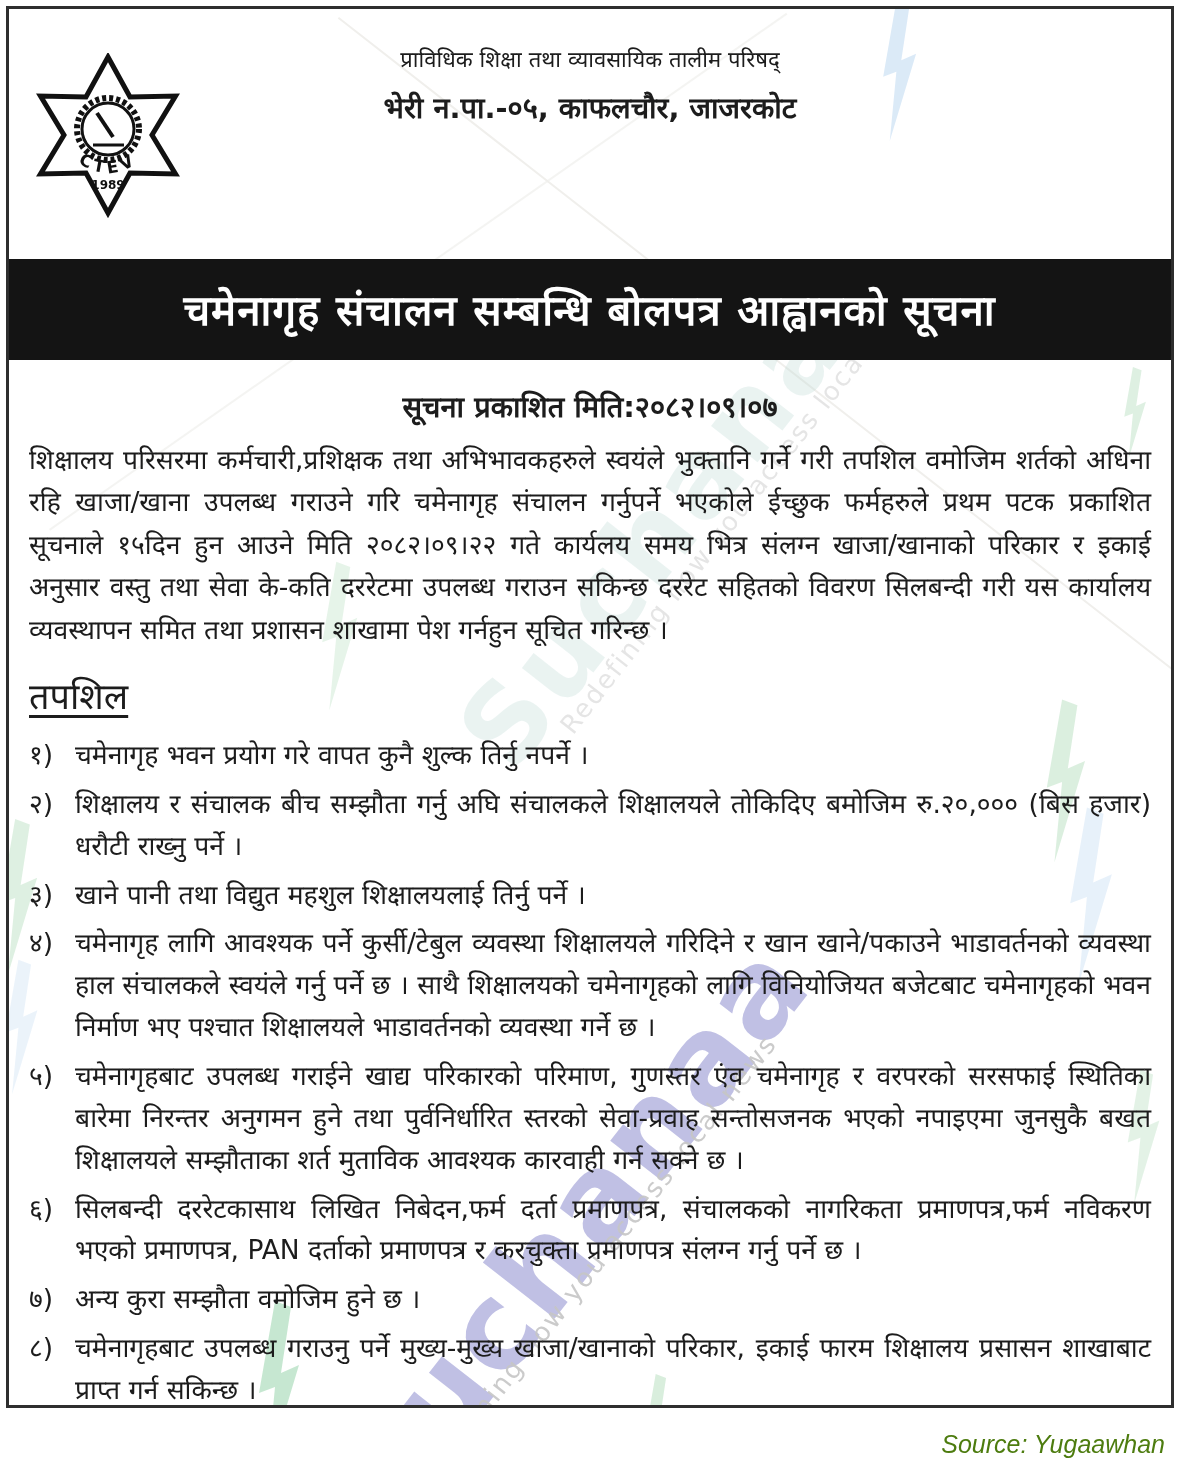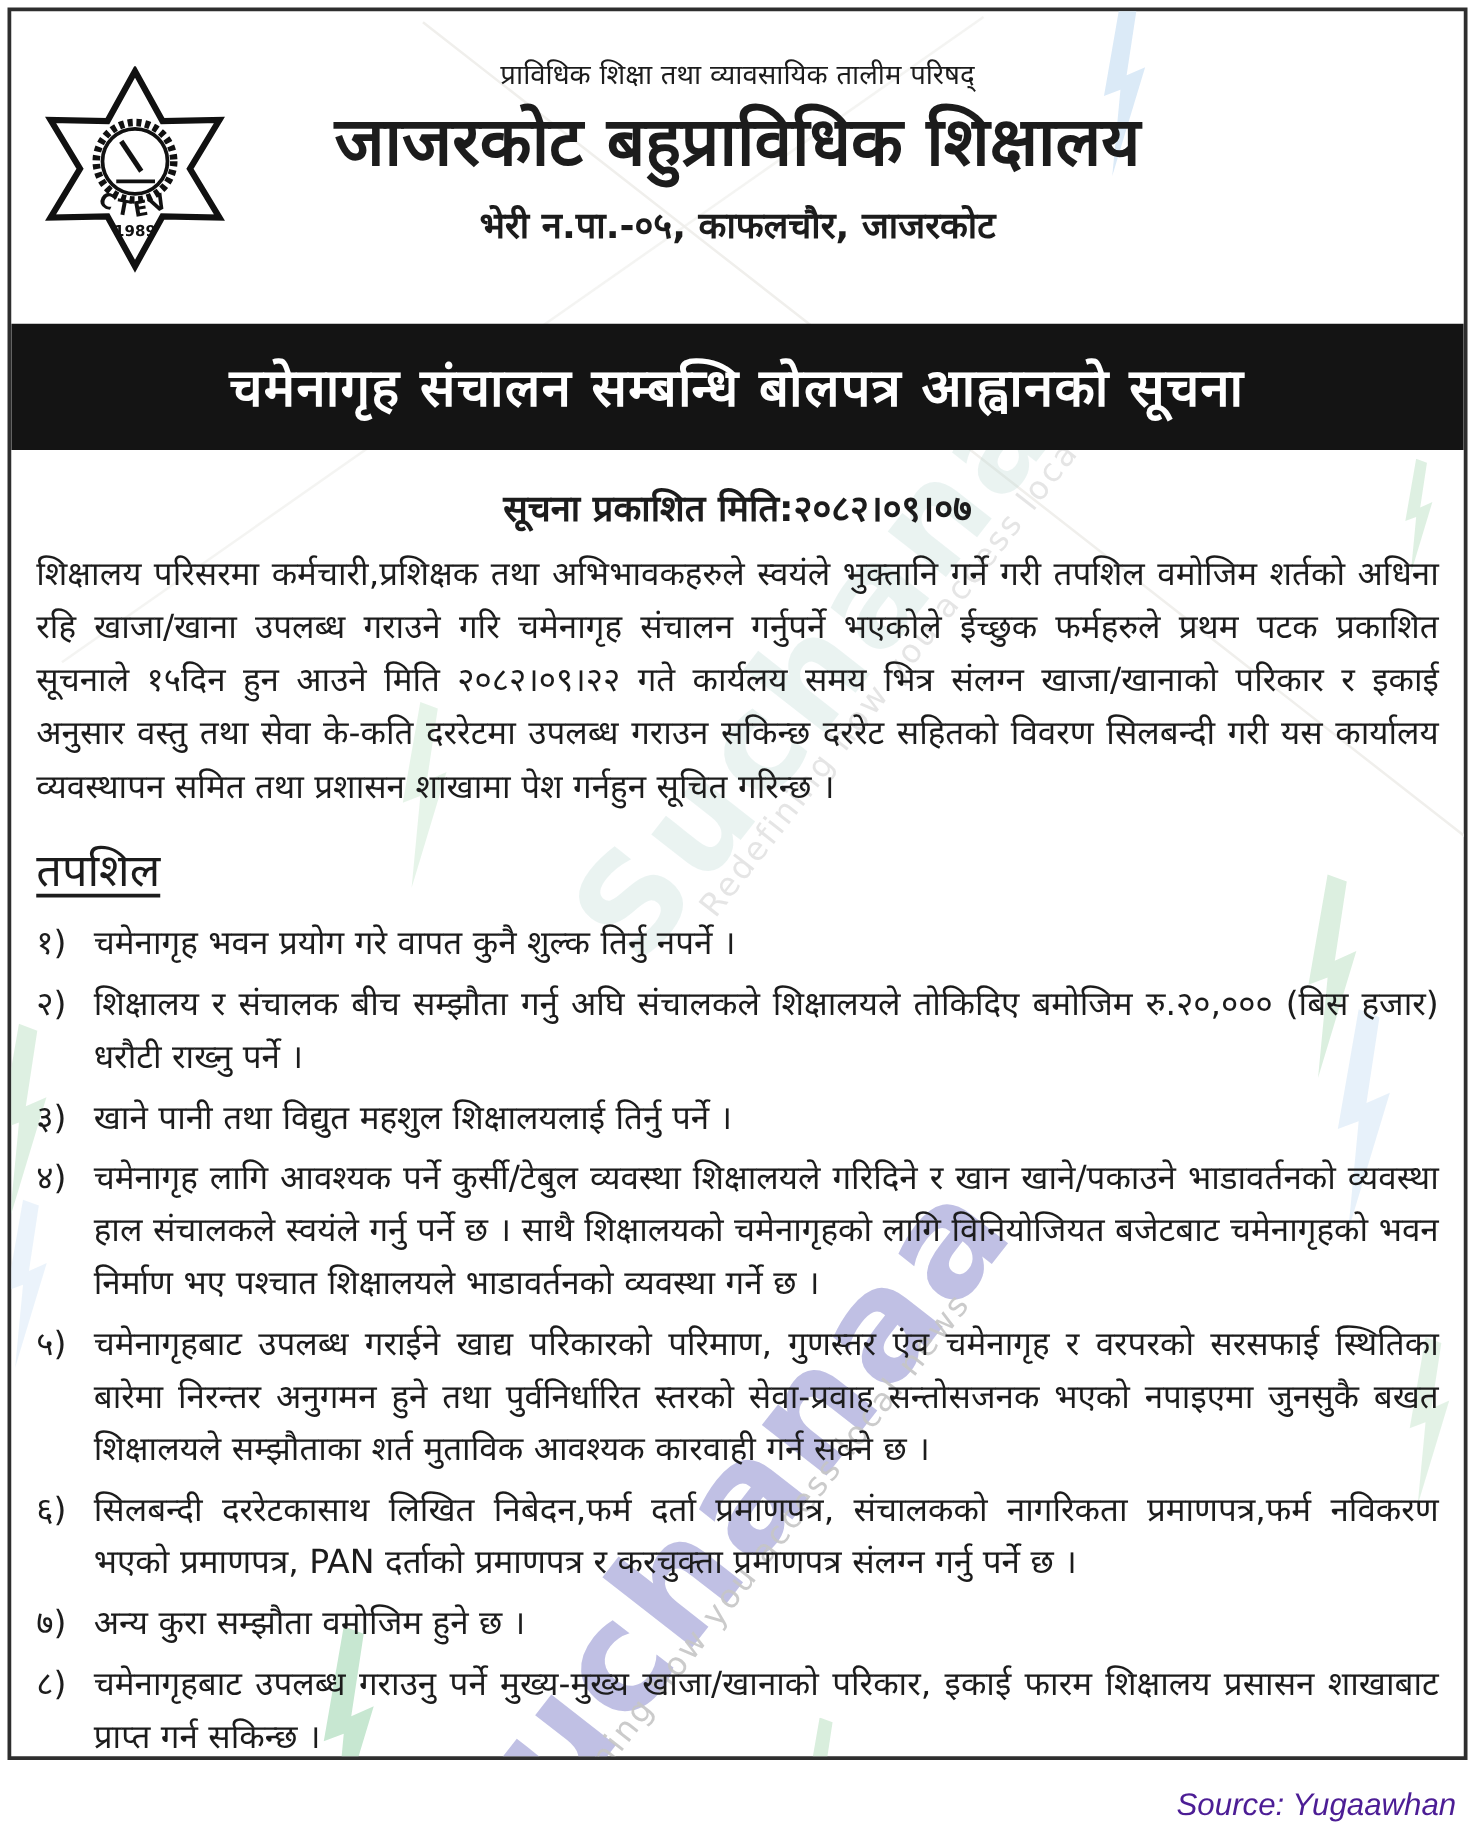--- a/index.html
+++ b/index.html
@@ -59,21 +59,21 @@
   .intro{font-size:26.5px;line-height:1.60;text-align:justify;margin:6px 0 10px 0;}
   .details-heading{display:inline-block;font-size:36px;font-weight:normal;
                    text-decoration:underline;text-underline-offset:6px;margin:10px 12px 10px 0;}
   .items{list-style:none;margin:4px 0 0 0;padding:0;}
   .item{display:grid;grid-template-columns:46px 1fr;font-size:26.5px;line-height:1.58;
         margin-bottom:7px;text-align:justify;}
   .item-number{font-weight:normal;}
 
   
   .source-credit{position:absolute;right:16px;bottom:10px;font-size:25px;font-style:italic;
-                 color:#4c1d95;font-family:"Liberation Sans",sans-serif;}
+                 color:#4d7c0f;font-family:"Liberation Sans",sans-serif;}
 </style>
 </head>
 <body>
 
 <div class="page">
 
   <div class="notice-box">
 
     <div class="wm-layer">
       <svg width="0" height="0" style="position:absolute">
@@ -129,21 +129,20 @@
             <line x1="64" y1="60" x2="80" y2="84" stroke="#111111" stroke-width="4"></line>
             <line x1="60" y1="92" x2="91" y2="92" stroke="#111111" stroke-width="3"></line>
             <path id="ctevtArc" d="M 40,106 Q 75,134 110,106" fill="none"></path>
             <text font-size="17" font-weight="bold" fill="#111111" letter-spacing="4">
               <textPath href="#ctevtArc" startOffset="6">CTEVT</textPath>
             </text>
             <text x="75" y="136" text-anchor="middle" font-size="12" font-weight="bold" fill="#111111">1989</text>
           </svg>
         </div>
         <div class="council-line">प्राविधिक शिक्षा तथा व्यावसायिक तालीम परिषद्</div>
-        <h1 class="school-name">जाजरकोट बहुप्राविधिक शिक्षालय</h1>
         <div class="address-line">भेरी न.पा.-०५, काफलचौर, जाजरकोट</div>
       </div>
 
       <div class="banner">
         <span>चमेनागृह संचालन सम्बन्धि बोलपत्र आह्वानको सूचना</span>
       </div>
 
       <div class="content">
         <div class="pub-date">सूचना प्रकाशित मिति:२०८२।०९।०७</div>
         <p class="intro">शिक्षालय परिसरमा कर्मचारी,प्रशिक्षक तथा अभिभावकहरुले स्वयंले भुक्तानि गर्ने गरी तपशिल वमोजिम शर्तको अधिना रहि खाजा/खाना उपलब्ध गराउने गरि चमेनागृह संचालन गर्नुपर्ने भएकोले ईच्छुक फर्महरुले प्रथम पटक प्रकाशित सूचनाले १५दिन हुन आउने मिति २०८२।०९।२२ गते कार्यलय समय भित्र संलग्न खाजा/खानाको परिकार र इकाई अनुसार वस्तु तथा सेवा के-कति दररेटमा उपलब्ध गराउन सकिन्छ दररेट सहितको विवरण सिलबन्दी गरी यस कार्यालय व्यवस्थापन समित तथा प्रशासन शाखामा पेश गर्नहुन सूचित गरिन्छ ।</p>

